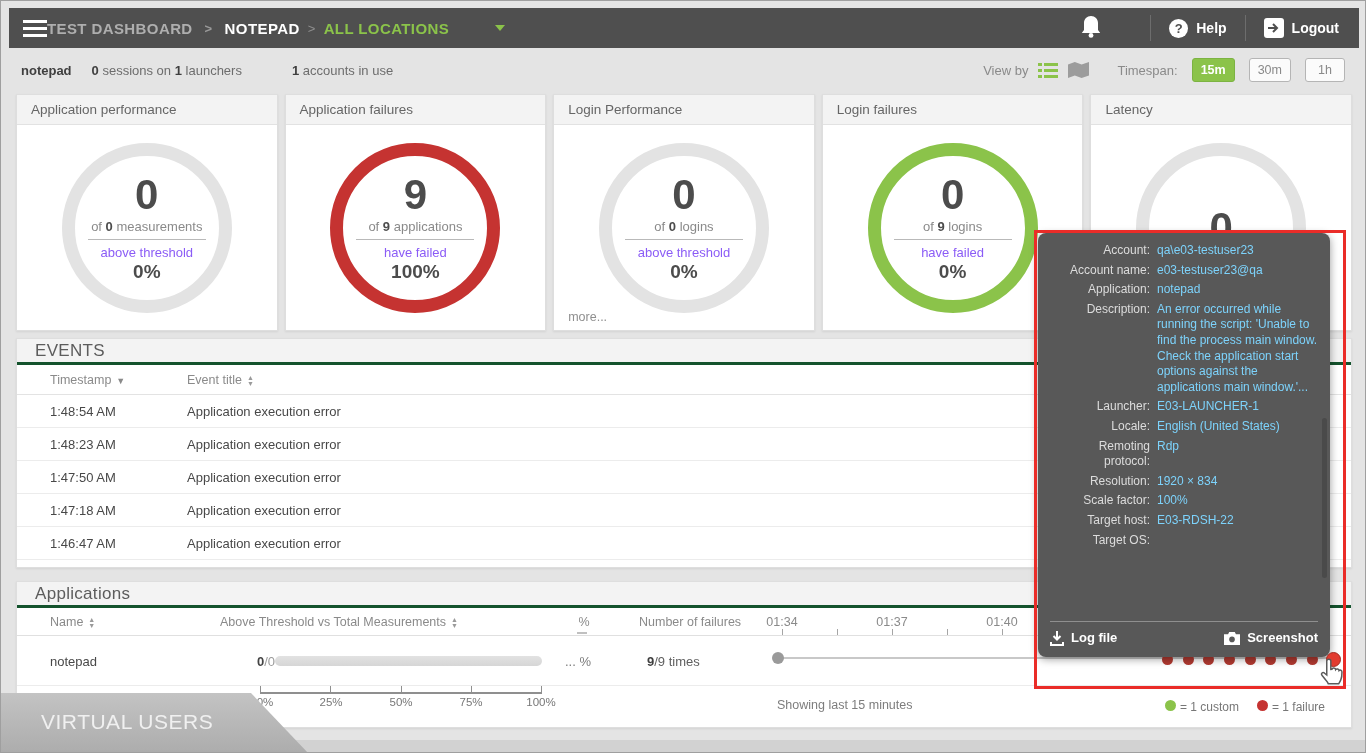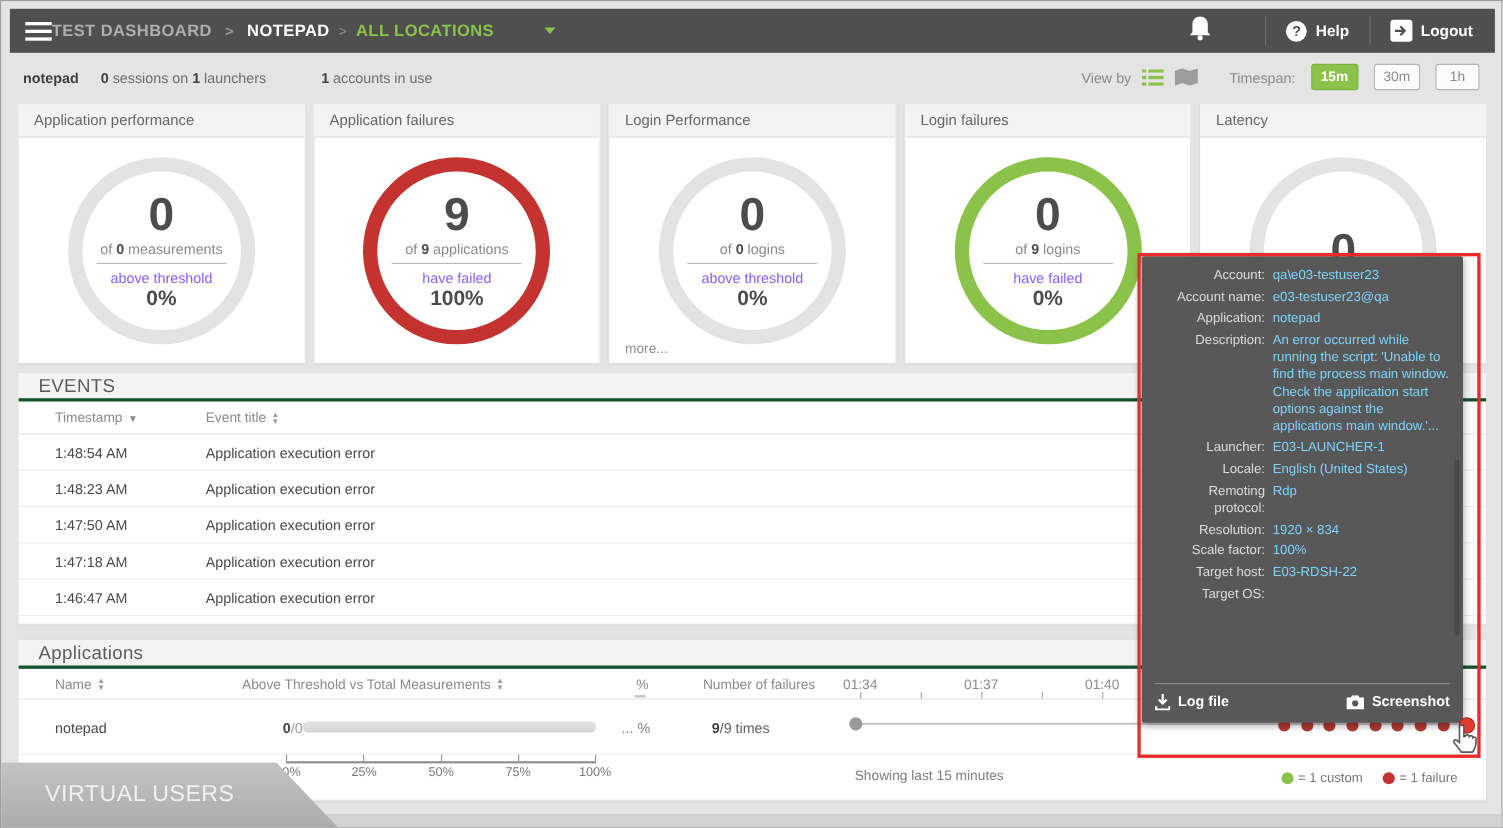--- a/index.html
+++ b/index.html
@@ -91,30 +91,30 @@
   .bar{ position:absolute; left:258px; top:20px; width:267px; height:10px; border-radius:5px;
     background:linear-gradient(180deg,#e2e2e2,#d6d6d6); }
   .ap-row .pctval{ position:absolute; left:548px; top:18px; color:#7d7d7d; }
   .ap-row .failcount{ position:absolute; left:630px; top:18px; color:#5f5f5f; }
   .ap-row .failcount b{ color:#3f3f3f; }
   
   .axis-line{ position:absolute; left:243px; top:110px; width:282px; height:2px; background:#8f8f8f; }
   .axis-tick{ position:absolute; top:104px; width:1px; height:6px; background:#8f8f8f; }
   .axis-lab{ position:absolute; top:114px; width:36px; text-align:center; font-size:11.5px; color:#777; }
   .footnote{ position:absolute; left:760px; top:116px; font-size:12.5px; color:#7d7d7d; }
-  .legend{ position:absolute; right:26px; top:118px; display:flex; align-items:center; gap:4px; font-size:12px; color:#777; }
+  .legend{ position:absolute; right:26px; top:118px; display:flex; gap:4px; font-size:12px; color:#777; }
   .dot{ width:11px; height:11px; border-radius:50%; display:inline-block; }
   
   .tl-line{ position:absolute; left:780px; top:656px; width:558px; height:2px; background:#c8c8c8; z-index:2; }
   .tl-start-dot{ position:absolute; left:771px; top:651px; width:12px; height:12px; border-radius:50%; background:#9a9a9a; z-index:2; }
   .fail-dot{ position:absolute; top:653px; width:11px; height:11px; border-radius:50%; background:#b23a31; z-index:2; cursor:pointer; }
   .fail-dot.hot{ top:651px; width:15px; height:15px; background:#e23c30; border:1px solid #a32b22; z-index:23; }
   
   .tooltip{ position:absolute; left:1037px; top:232px; width:292px; height:424px; background:#585858;
-    border-radius:2px; box-shadow:0 2px 8px rgba(0,0,0,.4); z-index:20; padding:10px 12px 8px 12px;
+    border-radius:8px; box-shadow:0 2px 8px rgba(0,0,0,.4); z-index:20; padding:10px 12px 8px 12px;
     color:#fff; font-size:12px; line-height:1.3; display:flex; flex-direction:column; }
   .tt-grid{ display:grid; grid-template-columns:100px 1fr; column-gap:7px; row-gap:4px; }
   .tt-label{ text-align:right; color:#dcdcdc; }
   .tt-value{ color:#7dd3fc; }
   .tt-scrollbar{ position:absolute; right:3px; top:185px; width:5px; height:160px; background:#4a4a4a; border-radius:3px; }
   .tt-footer{ margin-top:auto; border-top:1px solid #8f8f8f; padding-top:8px; padding-bottom:2px;
     display:flex; justify-content:space-between; align-items:center; }
   .tt-btn{ display:flex; align-items:center; gap:7px; font-size:13px; font-weight:bold; color:#fff; cursor:pointer; }
   
   .annotation{ position:absolute; left:1033px; top:229px; width:312px; height:459px;

